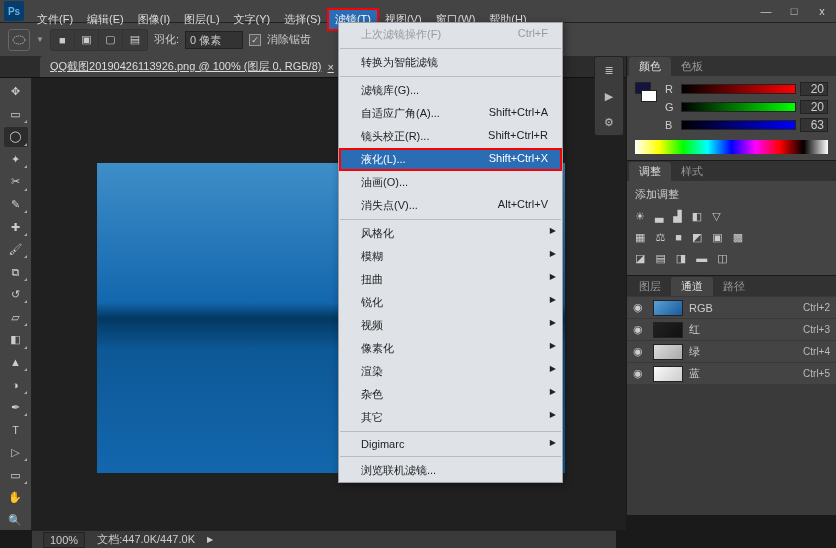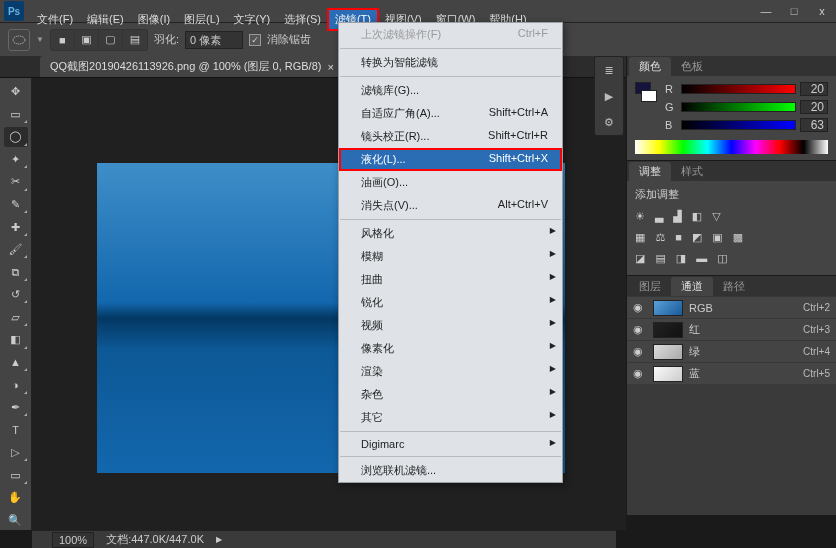--- a/index.html
+++ b/index.html
@@ -13,21 +13,21 @@
 .wctrl { width: 28px; height: 22px; display: flex; align-items: center; justify-content: center; color: #ccc; cursor: pointer; font-family: Arial; }
 .optionbar { background: #444444; height: 34px; border-top: 1px solid #222; display: flex; align-items: center; padding-left: 8px; gap: 6px; color: #ccc; }
 .opt-icon { width: 22px; height: 22px; border: 1px solid #666; border-radius: 3px; display: flex; align-items: center; justify-content: center; }
 .opt-chev { font-size: 8px; color: #999; }
 .opt-grp { display: flex; border: 1px solid #333; border-radius: 3px; background: #3a3a3a; }
 .opt-btn { width: 24px; height: 20px; display:flex; align-items:center; justify-content:center; border-right:1px solid #333; }
 .opt-btn:last-child { border-right: none; }
 .opt-input { background: #333; border: 1px solid #222; color: #ccc; width: 58px; height: 18px; padding: 1px 4px; }
 .cbx { width:12px; height:12px; border:1px solid #999; display:inline-flex; align-items:center; justify-content:center; background:#555; font-size:9px; }
 .tabbar { background: #2c2c2c; height: 22px; display: flex; align-items: center; padding-left: 40px; border-bottom: 1px solid #111; }
-.doc-tab { background: #444; padding: 3px 10px; border-top-left-radius: 3px; border-top-right-radius: 3px; color: #ddd; display: flex; align-items: center; gap: 6px; }
+.doc-tab { background: #444; padding: 3px 10px; border-top-left-radius: 3px; border-top-right-radius: 3px; color: #ddd; display: flex; align-items: center; gap: 6px; text-decoration: underline; }
 .main { position: absolute; left: 0; top: 78px; right: 210px; bottom: 18px; display: flex; }
 .toolbox { width: 32px; background: #444; border-right: 1px solid #222; display: flex; flex-direction: column; align-items: center; padding-top: 4px; gap: 3px; }
 .tool { width: 24px; height: 20px; display: flex; align-items: center; justify-content: center; color: #ccc; cursor: pointer; border-radius: 2px; }
 .tool.active { background: #2c2c2c; }
 .tool-corner { position:relative; }
 .tool-corner::after { content:''; position:absolute; right:1px; bottom:1px; width:0; height:0; border-left:3px solid transparent; border-bottom:3px solid #aaa; }
 .canvas-area { flex: 1; background: #202020; position: relative; overflow: hidden; }
 .canvas { position: absolute; left: 65px; top: 85px; width: 468px; height: 310px; background: linear-gradient(180deg,#3e8ec8 0%,#1367ad 45%,#033862 50%,#0d5896 60%,#1367ad 100%); }
 .panels { position: absolute; right: 0; top: 56px; bottom: 32px; width: 210px; background: #3a3a3a; border-left: 1px solid #1a1a1a; display: flex; flex-direction: column; }
 .minipanel { position:absolute; right:212px; top:56px; width:30px; background:#3c3c3c; border:1px solid #222; border-radius:3px; padding:4px 0; display:flex; flex-direction:column; align-items:center; gap:8px; }
@@ -47,21 +47,21 @@
 .spectrum { height: 14px; margin-top: 4px; background: linear-gradient(to right, #fff,#ff0,#0f0,#0ff,#00f,#f0f,#f00,#000,#fff); }
 .swatch-pair { display:flex; flex-direction:column; margin-right:4px; }
 .swatch { width:16px; height:12px; border:1px solid #222; }
 .adjust-row { display: flex; gap: 10px; padding: 4px 0; color: #ccc; font-size: 13px; }
 .adjust-row span { cursor:pointer; }
 .ch-row { display: flex; align-items: center; height: 22px; padding: 0 6px; gap: 6px; border-top: 1px solid #383838; }
 .ch-eye { width: 14px; color: #ccc; }
 .ch-thumb { width: 30px; height: 16px; border: 1px solid #222; }
 .ch-name { flex: 1; color: #ccc; }
 .ch-sc { color: #bbb; font-size: 10px; }
-.statusbar { position: absolute; left: 32px; right: 220px; bottom: 0; height: 18px; background: #3a3a3a; border-top: 1px solid #222; display: flex; align-items: center; padding-left: 20px; gap: 12px; color: #ccc; font-size: 10px; }
+.statusbar { position: absolute; left: 32px; right: 220px; bottom: 0; height: 18px; background: #3a3a3a; border-top: 1px solid #222; display: flex; align-items: center; padding-left: 11px; gap: 12px; color: #ccc; font-size: 10px; }
 .zoom-box { background:#333; border:1px solid #222; padding:1px 6px; }
 
 .dropdown { position: absolute; left: 338px; top: 22px; width: 225px; background: #dfe3e8; border: 1px solid #9aa0a6; box-shadow: 2px 2px 8px rgba(0,0,0,0.4); color: #222; z-index: 100; }
 .dd-item { display: flex; justify-content: space-between; padding: 4px 14px 4px 22px; cursor: pointer; position: relative; font-size: 12px; }
 .dd-item.disabled { color: #999; }
 .dd-item.highlight { background: #2a6db5; color: #fff; }
 .dd-item.boxed { outline: 2px solid red; outline-offset: -2px; }
 .dd-sep { height: 1px; background: #b8bcc0; margin: 2px 1px; }
 .dd-sub::after { content: '▶'; position: absolute; right: 6px; font-size: 8px; color: inherit; }
 </style>

